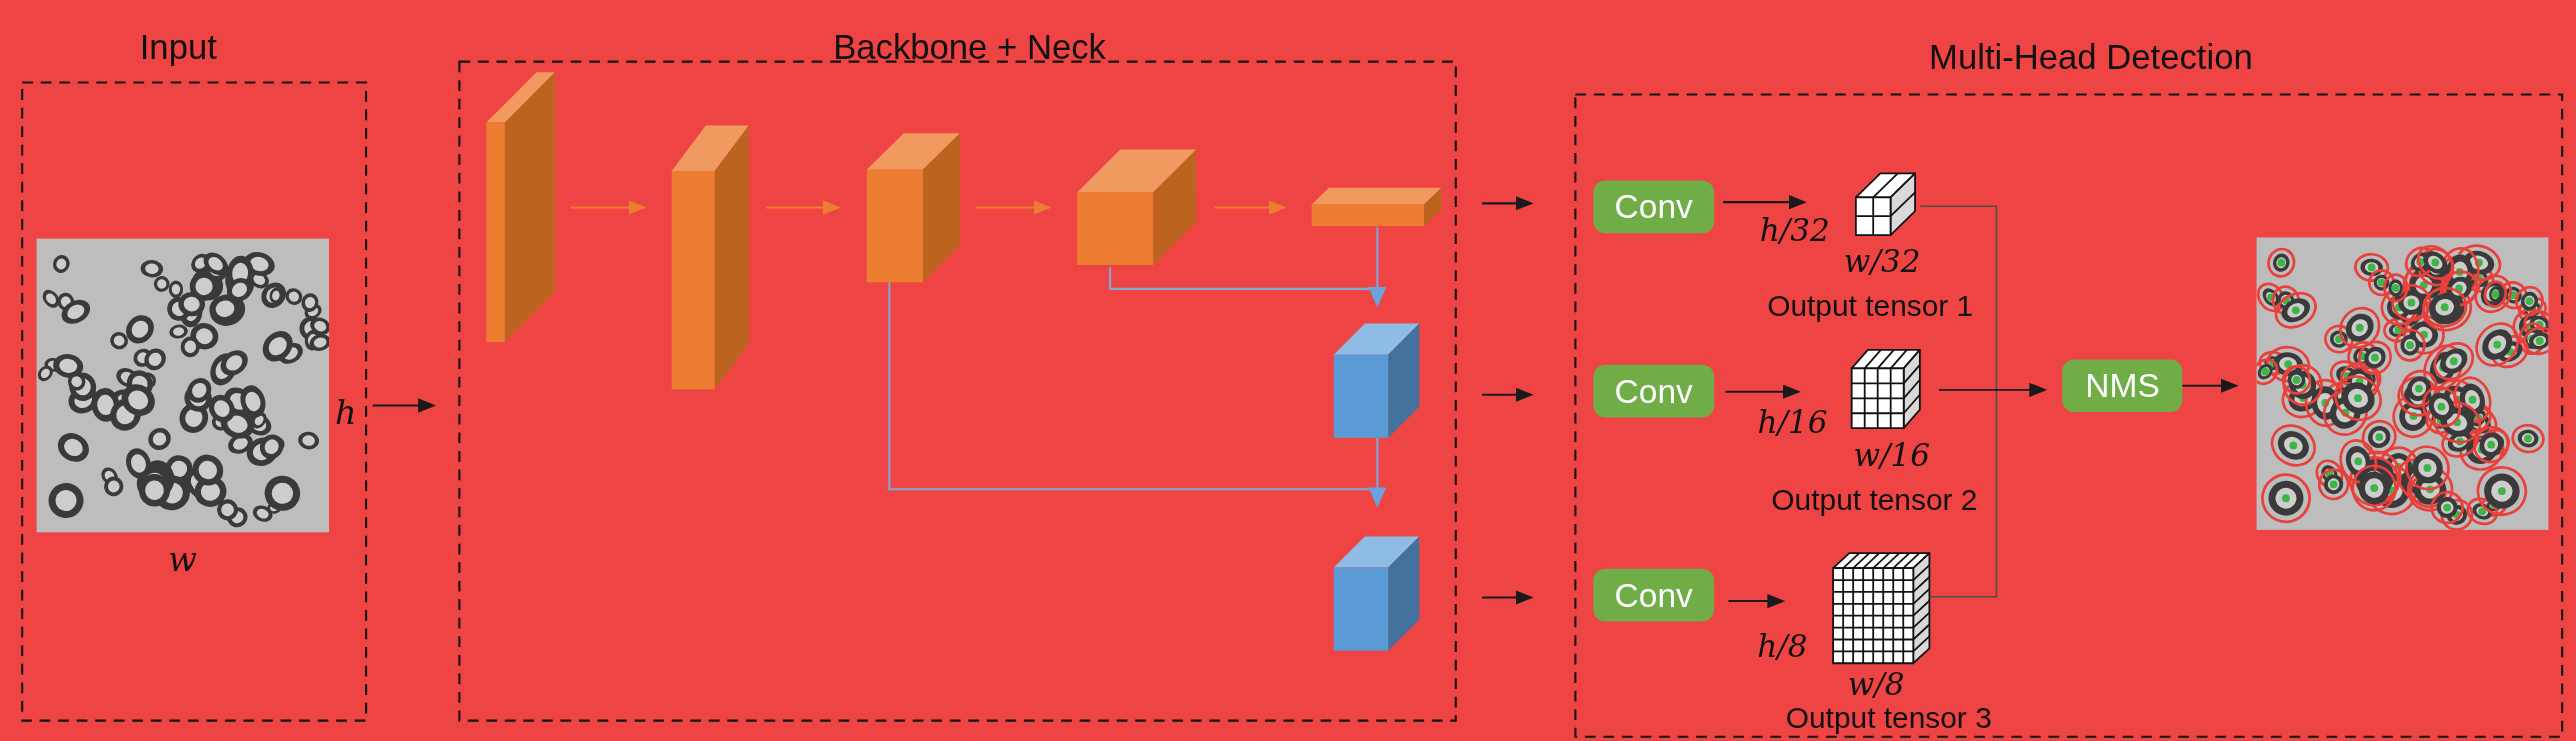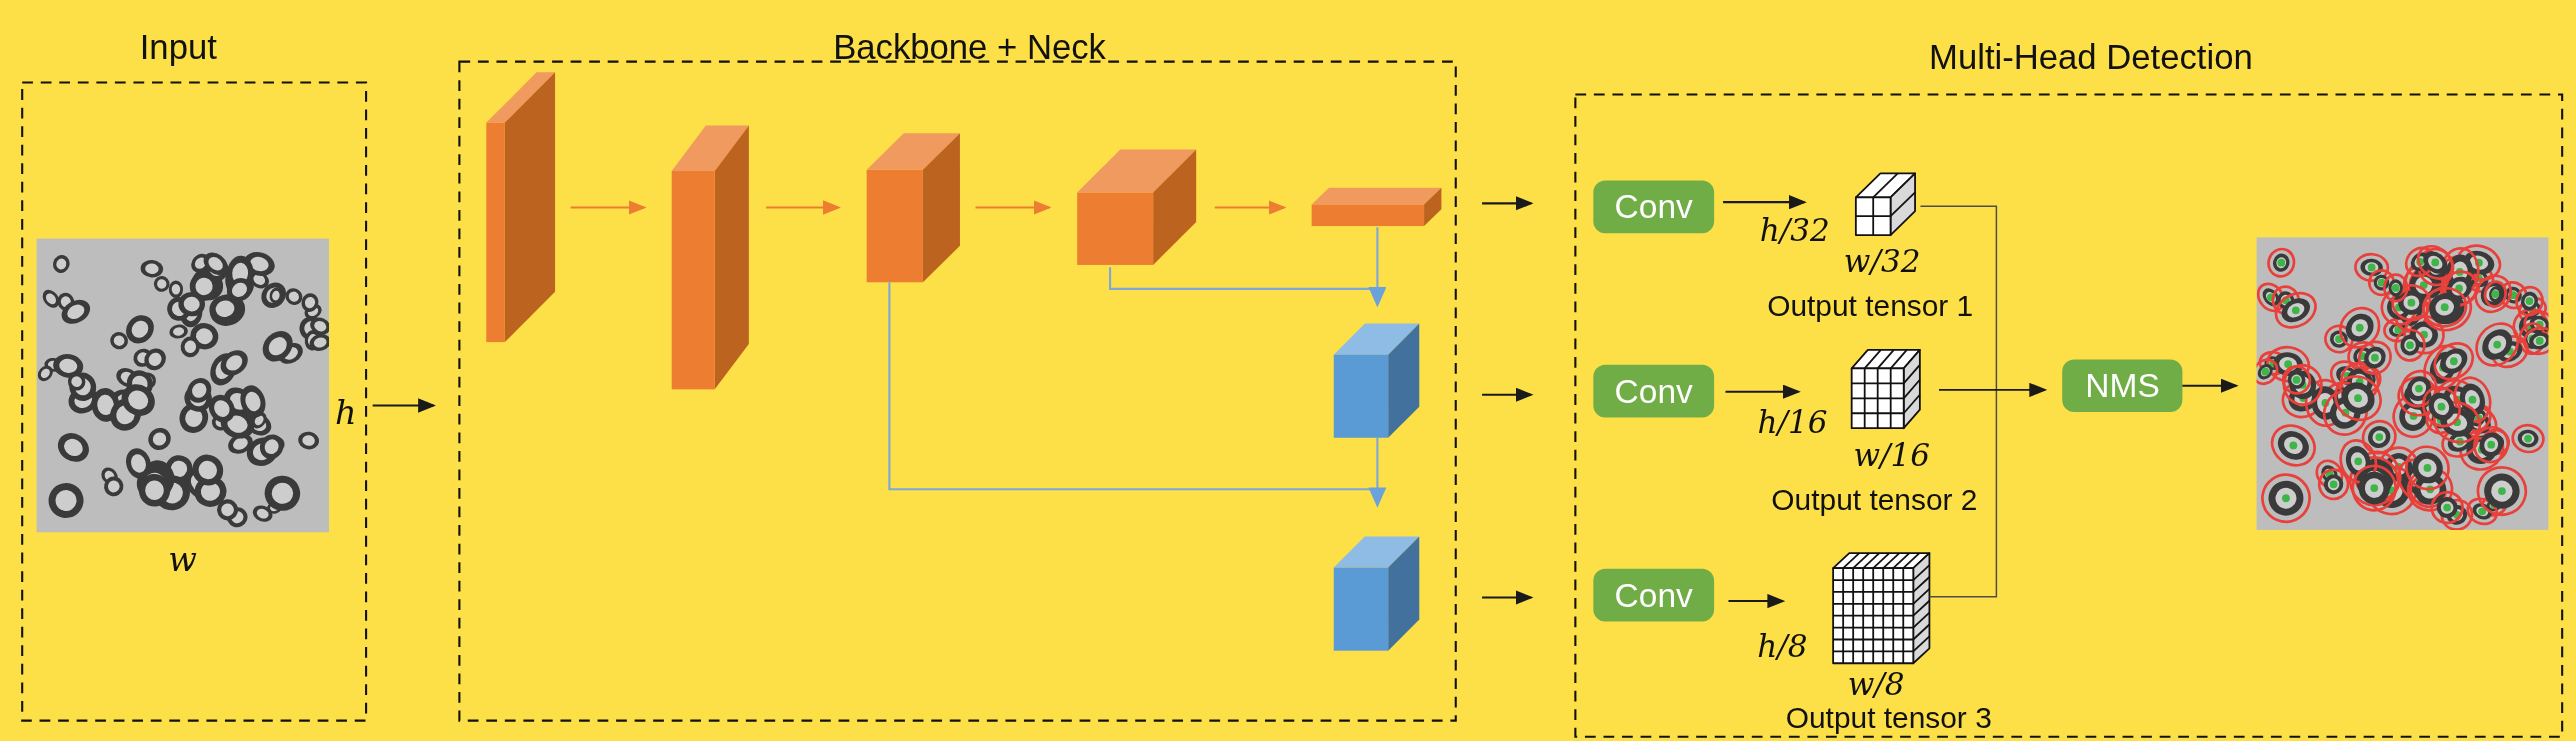--- a/index.html
+++ b/index.html
@@ -1,16 +1,16 @@
 <!DOCTYPE html>
 <html style="font-size:9.6px"><head>
 <meta charset="utf-8">
 <style>
   html,body{margin:0;padding:0;background:#ffffff;}
-  .canvas{position:relative;width:2576px;height:741px;background:#fde047;
+  .canvas{position:relative;width:2576px;height:741px;background:#ef4444;
           font-family:"Liberation Sans",sans-serif;overflow:hidden;}
   svg{display:block;}
   text{fill:#111111;}
   .t-title{font-size:58px;font-family:"Liberation Sans",sans-serif;}
   .t-btn{font-size:56px;font-family:"Liberation Sans",sans-serif;fill:#ffffff;}
   .t-out{font-size:50px;font-family:"Liberation Sans",sans-serif;}
   .t-math{font-size:52px;font-family:"DejaVu Serif",serif;font-style:italic;}
   .t-math-big{font-size:56px;font-family:"DejaVu Serif",serif;font-style:italic;}
   .dashbox{fill:none;stroke:#111111;stroke-width:3.5;stroke-dasharray:18 13;}
   .thin-link{fill:none;stroke:#4d4d4d;stroke-width:2.5;}

